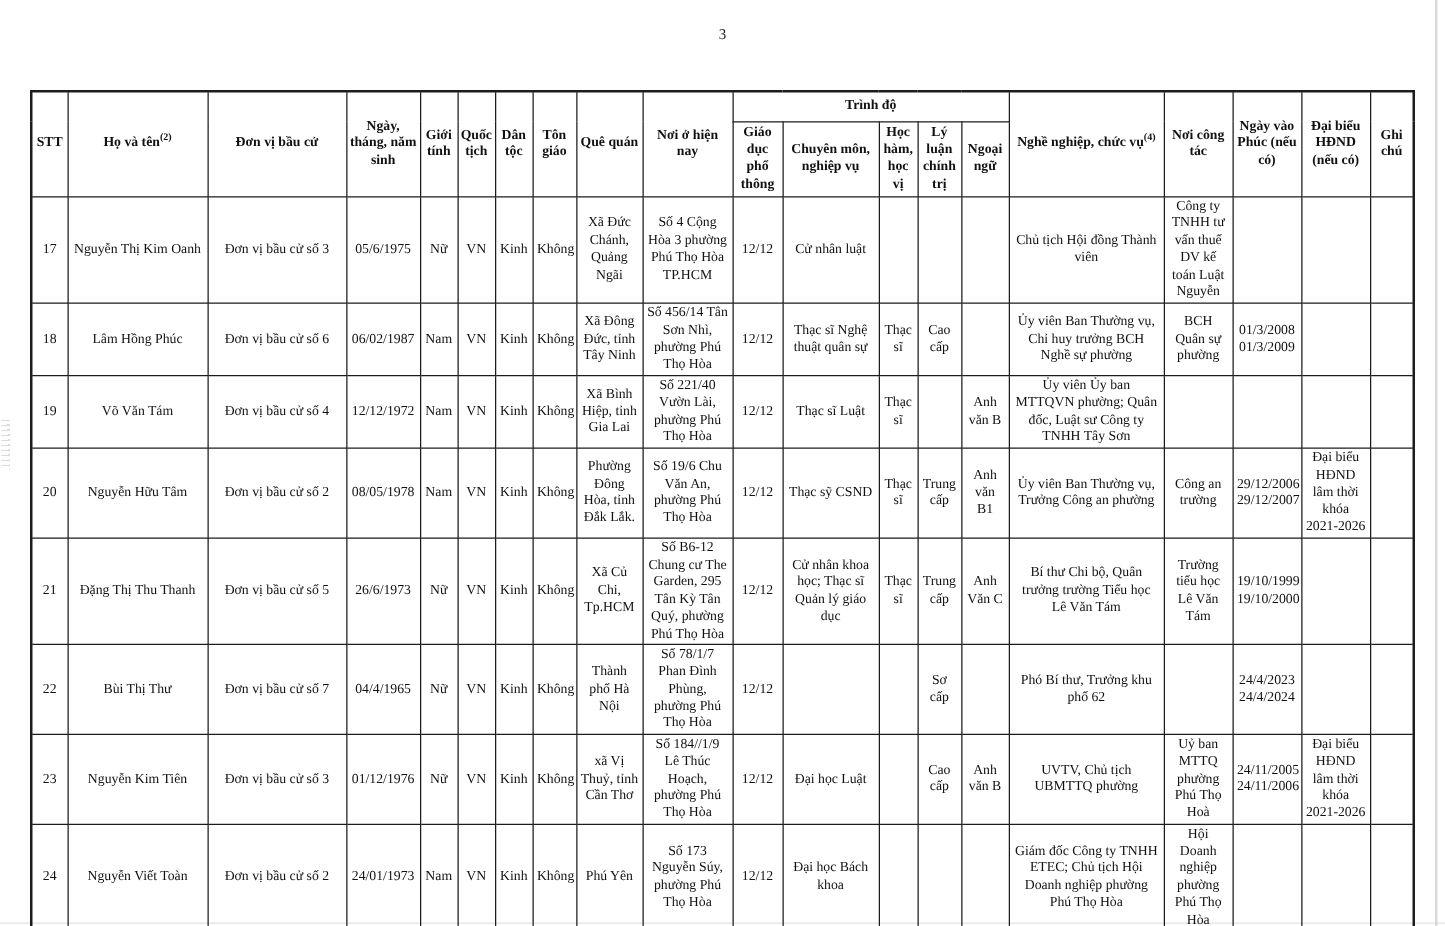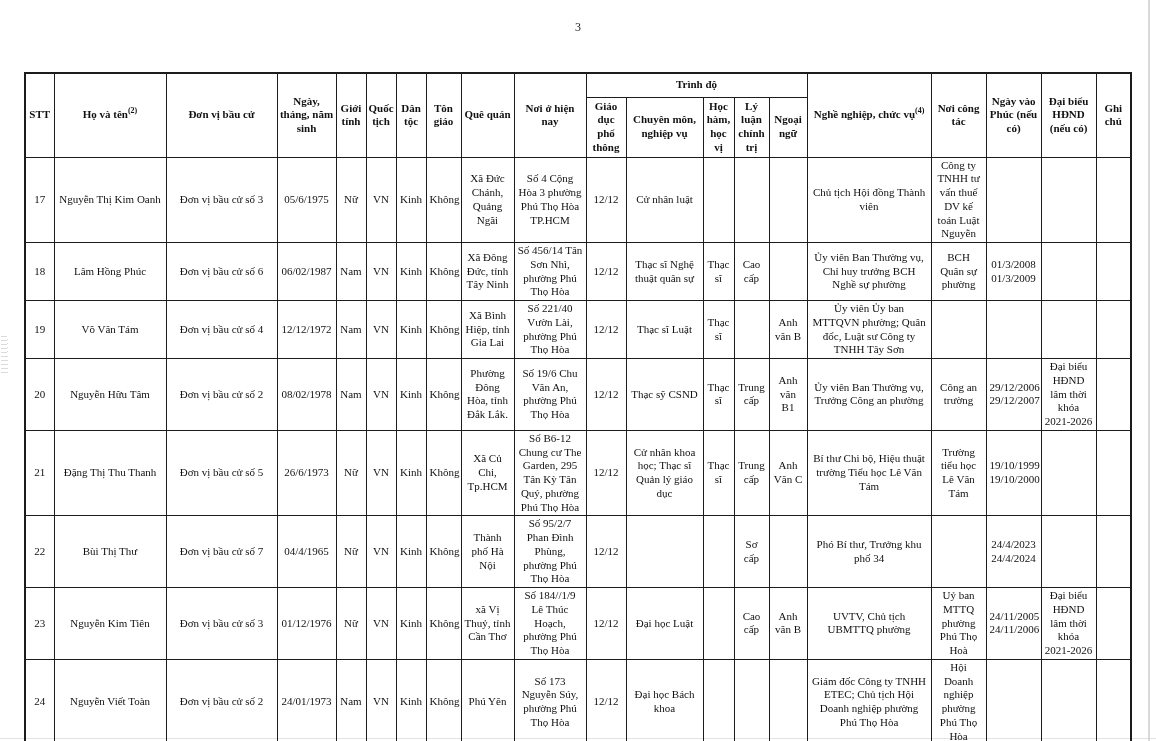--- a/index.html
+++ b/index.html
@@ -156,21 +156,21 @@
         <td class="col-15">Ủy viên Ủy ban MTTQVN phường; Quân đốc, Luật sư Công ty TNHH Tây Sơn</td>
         <td class="col-16"></td>
         <td class="col-17"></td>
         <td class="col-18"></td>
         <td class="col-19"></td>
       </tr>
       <tr style="height: 65px;">
         <td class="col-0">20</td>
         <td class="col-1">Nguyễn Hữu Tâm</td>
         <td class="col-2">Đơn vị bầu cử số 2</td>
-        <td class="col-3">08/02/1978</td>
+        <td class="col-3">08/05/1978</td>
         <td class="col-4">Nam</td>
         <td class="col-5">VN</td>
         <td class="col-6">Kinh</td>
         <td class="col-7">Không</td>
         <td class="col-8">Phường Đông Hòa, tỉnh Đắk Lắk.</td>
         <td class="col-9">Số 19/6 Chu Văn An, phường Phú Thọ Hòa</td>
         <td class="col-10">12/12</td>
         <td class="col-11">Thạc sỹ CSND</td>
         <td class="col-12">Thạc sĩ</td>
         <td class="col-13">Trung cấp</td>
@@ -191,44 +191,44 @@
         <td class="col-5">VN</td>
         <td class="col-6">Kinh</td>
         <td class="col-7">Không</td>
         <td class="col-8">Xã Củ Chi, Tp.HCM</td>
         <td class="col-9">Số B6-12 Chung cư The Garden, 295 Tân Kỳ Tân Quý, phường Phú Thọ Hòa</td>
         <td class="col-10">12/12</td>
         <td class="col-11">Cử nhân khoa học; Thạc sĩ Quản lý giáo dục</td>
         <td class="col-12">Thạc sĩ</td>
         <td class="col-13">Trung cấp</td>
         <td class="col-14">Anh Văn C</td>
-        <td class="col-15">Bí thư Chi bộ, Hiệu thuật trường Tiểu học Lê Văn Tám</td>
+        <td class="col-15">Bí thư Chi bộ, Quân trưởng trường Tiểu học Lê Văn Tám</td>
         <td class="col-16">Trường tiểu học Lê Văn Tám</td>
         <td class="col-17">19/10/1999
 19/10/2000</td>
         <td class="col-18"></td>
         <td class="col-19"></td>
       </tr>
       <tr style="height: 56px;">
         <td class="col-0">22</td>
         <td class="col-1">Bùi Thị Thư</td>
         <td class="col-2">Đơn vị bầu cử số 7</td>
         <td class="col-3">04/4/1965</td>
         <td class="col-4">Nữ</td>
         <td class="col-5">VN</td>
         <td class="col-6">Kinh</td>
         <td class="col-7">Không</td>
         <td class="col-8">Thành phố Hà Nội</td>
-        <td class="col-9">Số 95/2/7 Phan Đình Phùng, phường Phú Thọ Hòa</td>
+        <td class="col-9">Số 78/1/7 Phan Đình Phùng, phường Phú Thọ Hòa</td>
         <td class="col-10">12/12</td>
         <td class="col-11"></td>
         <td class="col-12"></td>
         <td class="col-13">Sơ cấp</td>
         <td class="col-14"></td>
-        <td class="col-15">Phó Bí thư, Trưởng khu phố 34</td>
+        <td class="col-15">Phó Bí thư, Trưởng khu phố 62</td>
         <td class="col-16"></td>
         <td class="col-17">24/4/2023
 24/4/2024</td>
         <td class="col-18"></td>
         <td class="col-19"></td>
       </tr>
       <tr style="height: 62px;">
         <td class="col-0">23</td>
         <td class="col-1">Nguyễn Kim Tiên</td>
         <td class="col-2">Đơn vị bầu cử số 3</td>

